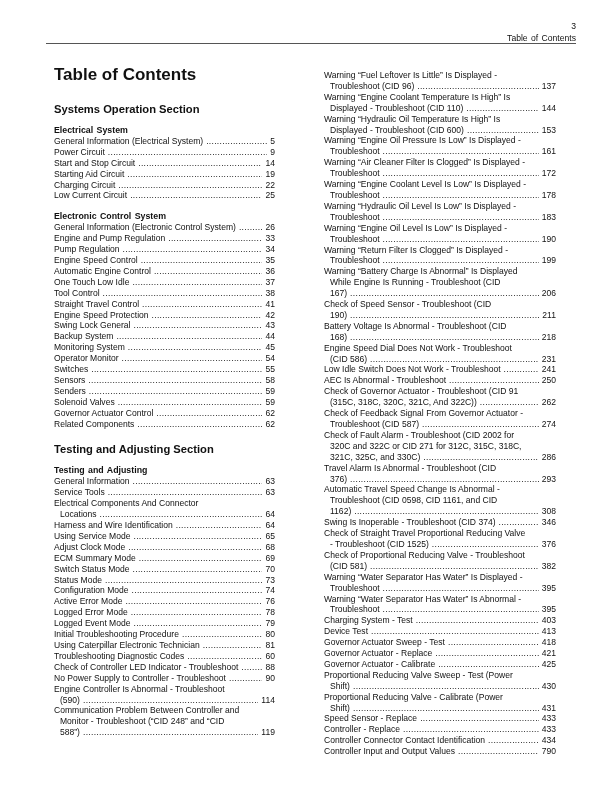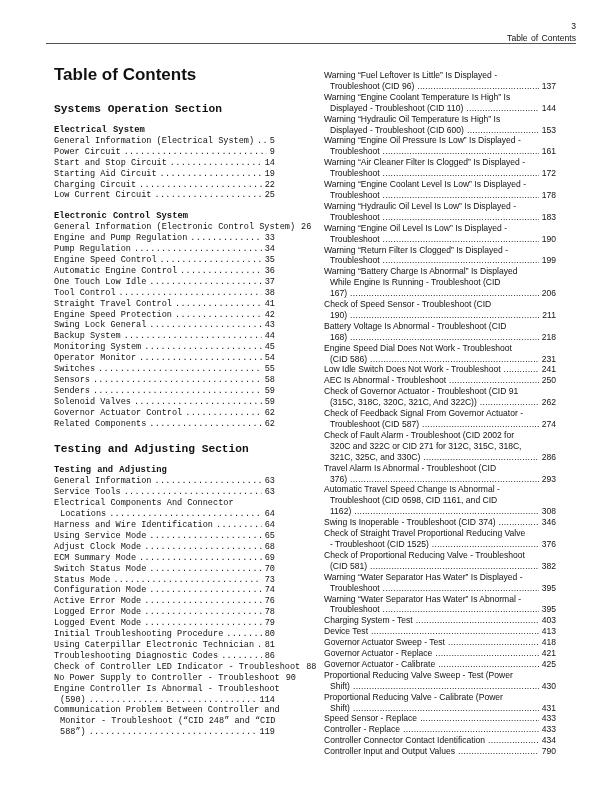--- a/index.html
+++ b/index.html
@@ -8,21 +8,21 @@
   .hdr-num { position:absolute; right:36px; top:21px; font-size:8.6px; }
   .hdr-title { position:absolute; right:36px; top:33px; font-size:8.6px; word-spacing:1px; }
   .hdr-rule { position:absolute; left:46px; right:36px; top:43px; height:0; border-top:1px solid #555; }
   .col { position:absolute; top:64px; font-size:8.55px; line-height:10.9px; }
   .col-left { left:54px; width:221px; }
   .col-right { left:324px; width:232px; top:70px; }
   .doc-title { font-size:17px; font-weight:bold; line-height:20px; margin:1px 0 17px 0; }
   .section-title { font-size:11.2px; font-weight:bold; line-height:14px; margin:0 0 9px 0; }
   .group-title { font-weight:bold; font-size:8.8px; line-height:10.9px; word-spacing:1px; }
   .group { margin-bottom:10px; }
-  .section { margin-top:13px;font-family:Liberation Mono, monospace; }
+  .section { margin-top:13px; }
   .entry { position:relative; }
   .entry .line { display:block; white-space:nowrap; }
   .entry .cont { padding-left:6px;justify-content:flex-end; }
   .entry .last { display:flex; align-items:baseline; }
   .entry .last .txt { white-space:nowrap; flex:0 0 auto; }
   .entry .last .dots { flex:1 1 auto; overflow:hidden; white-space:nowrap; margin:0 3px; letter-spacing:0.3px; }
   .entry .last .dots::before { content:"..............................................................................................................................................................................................................."; }
   .entry .last .pg { flex:0 0 auto; text-align:right; }
 </style>
 </head>
@@ -327,21 +327,21 @@
           <span class="line last ">
             <span class="txt">Using Caterpillar Electronic Technician</span>
             <span class="dots"></span>
             <span class="pg">81</span>
           </span>
         </div>
         <div class="entry">
           <span class="line last ">
             <span class="txt">Troubleshooting Diagnostic Codes</span>
             <span class="dots"></span>
-            <span class="pg">86</span>
+            <span class="pg">60</span>
           </span>
         </div>
         <div class="entry">
           <span class="line last ">
             <span class="txt">Check of Controller LED Indicator - Troubleshoot</span>
             <span class="dots"></span>
             <span class="pg">88</span>
           </span>
         </div>
         <div class="entry">

